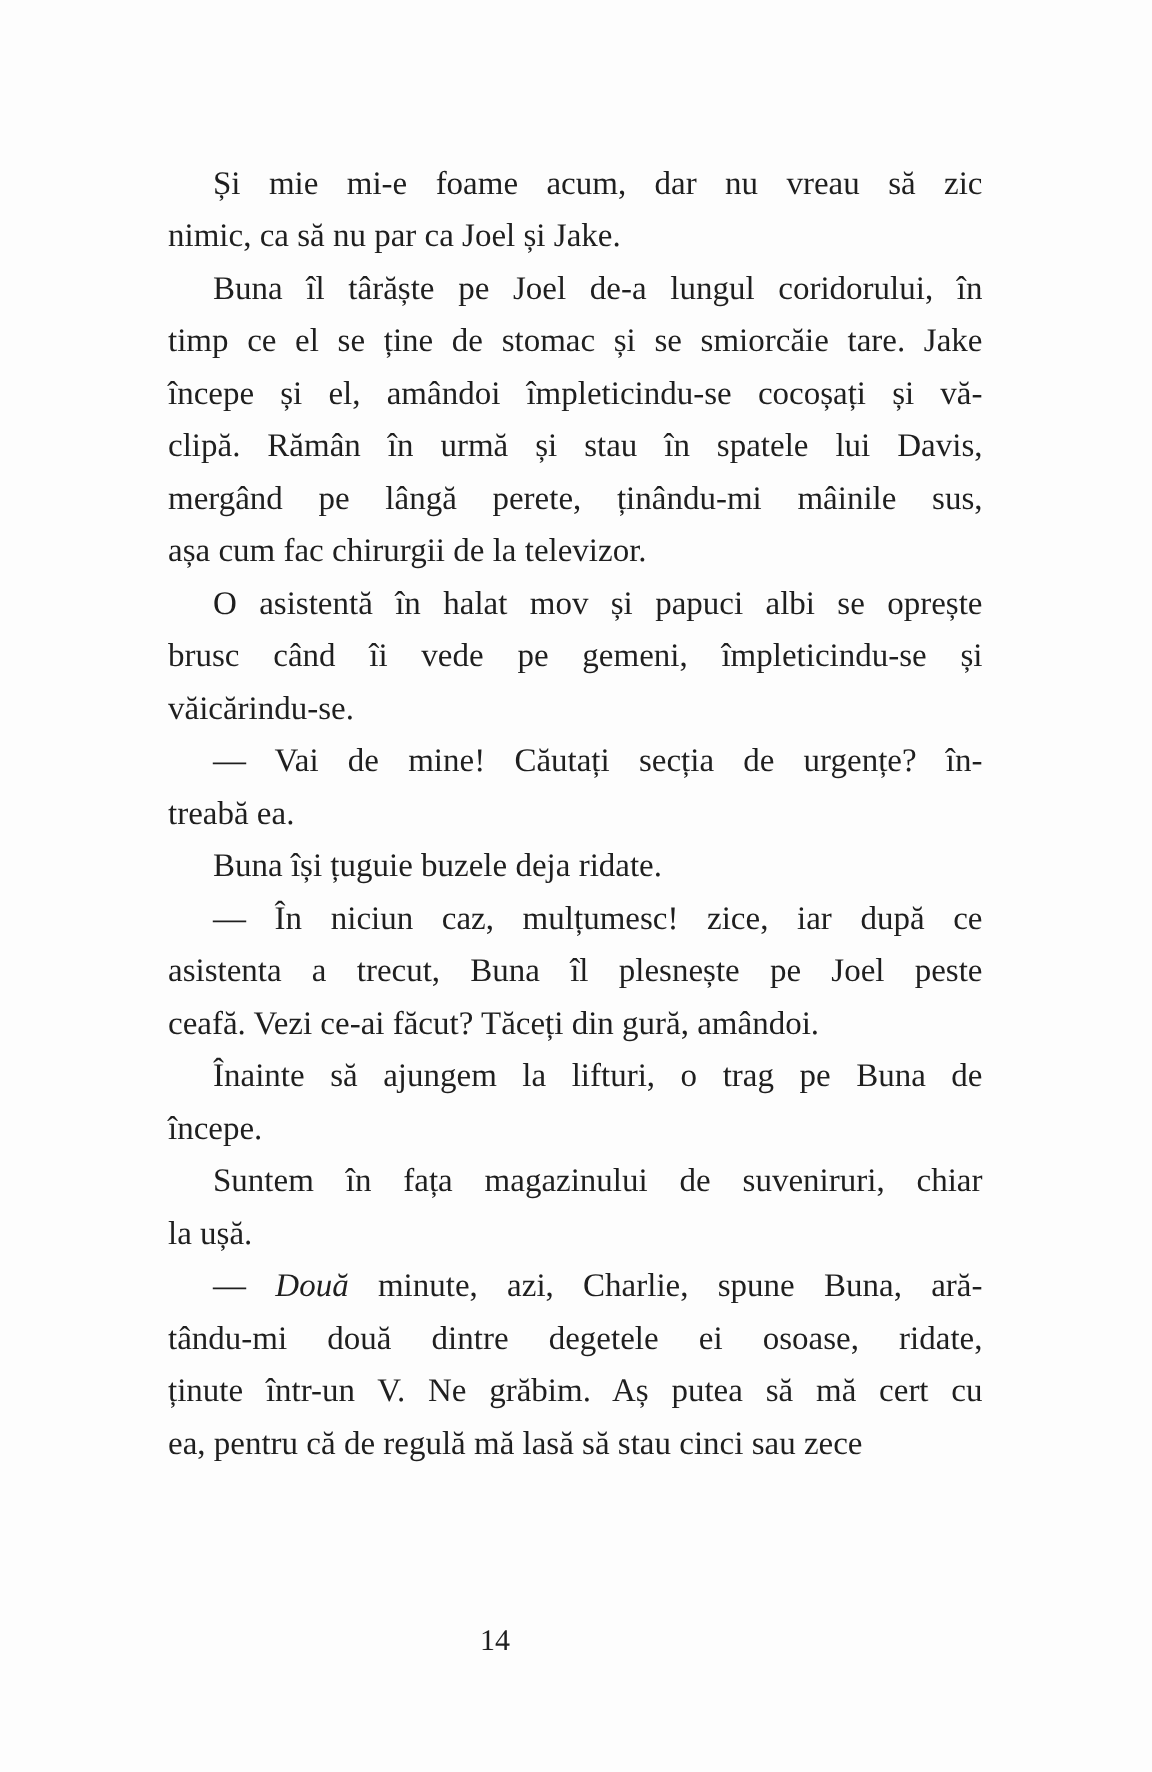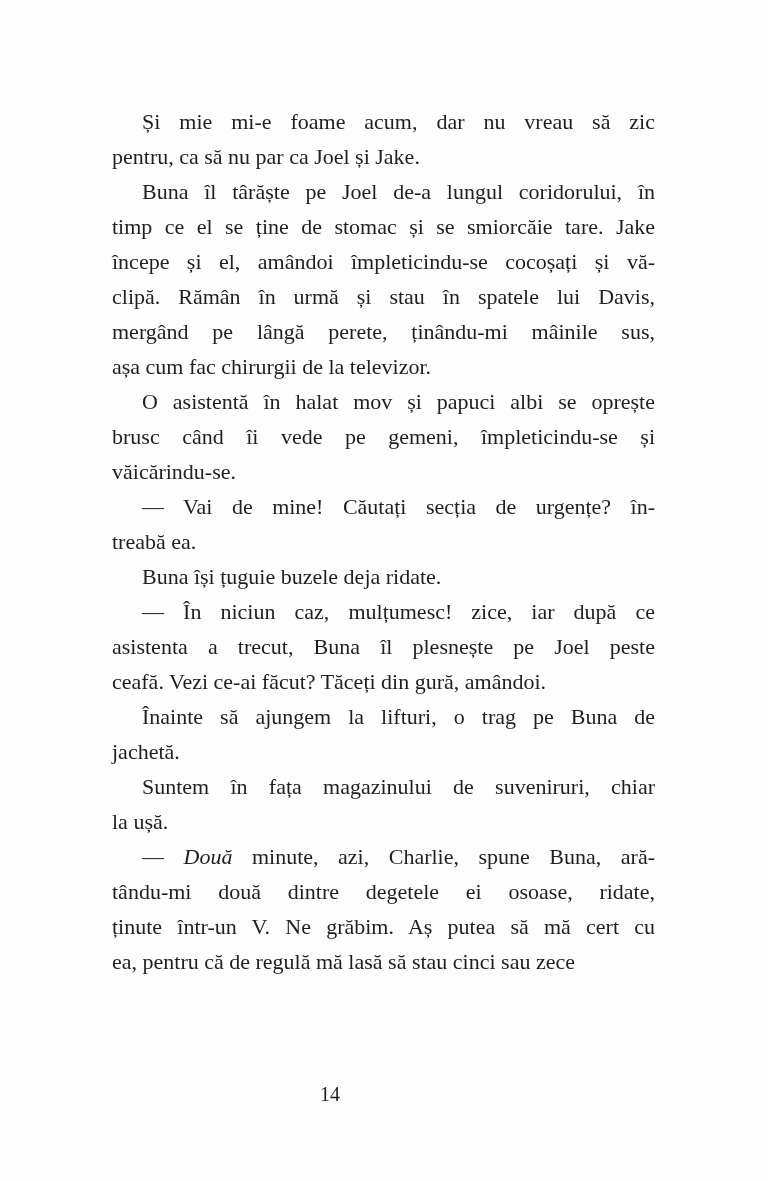--- a/index.html
+++ b/index.html
@@ -49,21 +49,21 @@
     font-size: 20px;
     line-height: 28px;
   }
 </style>
 </head>
 <body>
 
 <main class="text-block">
     <div class="paragraph">
       <div class="line first"><span>Și mie mi-e foame acum, dar nu vreau să zic</span></div>
-      <div class="line last"><span>pentru, ca să nu par ca Joel și Jake.</span></div>
+      <div class="line last"><span>nimic, ca să nu par ca Joel și Jake.</span></div>
     </div>
     <div class="paragraph">
       <div class="line first"><span>Buna îl târăște pe Joel de-a lungul coridorului, în</span></div>
       <div class="line"><span>timp ce el se ține de stomac și se smiorcăie tare. Jake</span></div>
       <div class="line"><span>începe și el, amândoi împleticindu-se cocoșați și vă-</span></div>
       <div class="line"><span>clipă. Rămân în urmă și stau în spatele lui Davis,</span></div>
       <div class="line"><span>mergând pe lângă perete, ținându-mi mâinile sus,</span></div>
       <div class="line last"><span>așa cum fac chirurgii de la televizor.</span></div>
     </div>
     <div class="paragraph">
@@ -78,21 +78,21 @@
     <div class="paragraph">
       <div class="line first last"><span>Buna își țuguie buzele deja ridate.</span></div>
     </div>
     <div class="paragraph">
       <div class="line first"><span>— În niciun caz, mulțumesc! zice, iar după ce</span></div>
       <div class="line"><span>asistenta a trecut, Buna îl plesnește pe Joel peste</span></div>
       <div class="line last"><span>ceafă. Vezi ce-ai făcut? Tăceți din gură, amândoi.</span></div>
     </div>
     <div class="paragraph">
       <div class="line first"><span>Înainte să ajungem la lifturi, o trag pe Buna de</span></div>
-      <div class="line last"><span>jachetă.</span></div>
+      <div class="line last"><span>începe.</span></div>
     </div>
     <div class="paragraph">
       <div class="line first"><span>Suntem în fața magazinului de suveniruri, chiar</span></div>
       <div class="line last"><span>la ușă.</span></div>
     </div>
     <div class="paragraph">
       <div class="line first"><span>— </span><em>Două</em><span> minute, azi, Charlie, spune Buna, ară-</span></div>
       <div class="line"><span>tându-mi două dintre degetele ei osoase, ridate,</span></div>
       <div class="line"><span>ținute într-un V. Ne grăbim. Aș putea să mă cert cu</span></div>
       <div class="line last"><span>ea, pentru că de regulă mă lasă să stau cinci sau zece</span></div>

